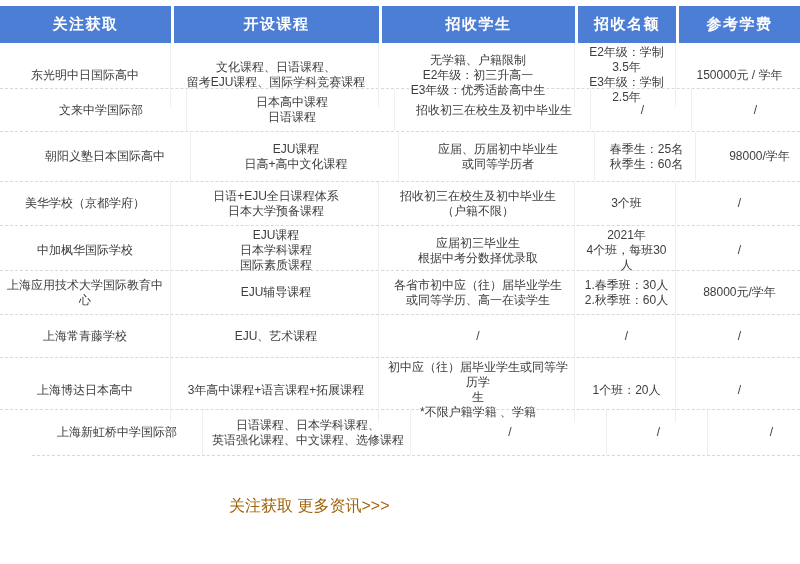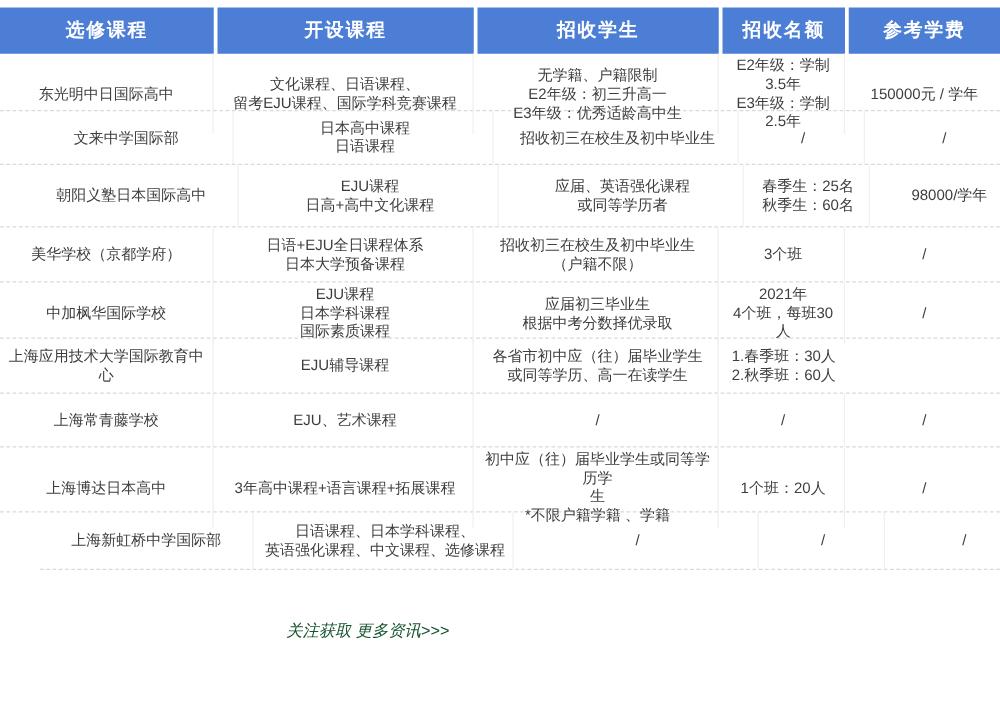--- a/index.html
+++ b/index.html
@@ -28,31 +28,31 @@
   .row:nth-of-type(3){height:49px;padding-left:20px;}
   .row:nth-of-type(4){height:43px;}
   .row:nth-of-type(5){height:44px;}
   .row:nth-of-type(6){height:43px;}
   .row:nth-of-type(7){height:42px;}
   .row:nth-of-type(8){height:51px;}
   .row:nth-of-type(9){height:45px;margin-left:32px;}
   .line{display:block;}
   .footer-cta{
     position:absolute;left:229px;top:496px;
-    font-size:13px;color:#14532d;cursor:pointer;font-style:italic;
+    font-size:16px;color:#a16207;cursor:pointer;
   }
 </style>
 </head>
 <body>
 
 <div class="page">
   <div class="table">
 
     <div class="grid thead">
-      <div class="th">选修课程</div>
+      <div class="th">关注获取</div>
       <div class="th">开设课程</div>
       <div class="th">招收学生</div>
       <div class="th">招收名额</div>
       <div class="th">参考学费</div>
     </div>
 
     <div class="tbody">
 
       <div class="grid row">
         <div class="cell">
@@ -97,21 +97,21 @@
 
       <div class="grid row">
         <div class="cell">
           <span class="line">朝阳义塾日本国际高中</span>
         </div>
         <div class="cell">
           <span class="line">EJU课程</span>
           <span class="line">日高+高中文化课程</span>
         </div>
         <div class="cell">
-          <span class="line">应届、英语强化课程</span>
+          <span class="line">应届、历届初中毕业生</span>
           <span class="line">或同等学历者</span>
         </div>
         <div class="cell">
           <span class="line">春季生：25名</span>
           <span class="line">秋季生：60名</span>
         </div>
         <div class="cell">
           <span class="line">98000/学年</span>
         </div>
       </div>
@@ -166,20 +166,23 @@
           <span class="line">EJU辅导课程</span>
         </div>
         <div class="cell">
           <span class="line">各省市初中应（往）届毕业学生</span>
           <span class="line">或同等学历、高一在读学生</span>
         </div>
         <div class="cell">
           <span class="line">1.春季班：30人</span>
           <span class="line">2.秋季班：60人</span>
         </div>
+        <div class="cell">
+          <span class="line">88000元/学年</span>
+        </div>
       </div>
 
       <div class="grid row">
         <div class="cell">
           <span class="line">上海常青藤学校</span>
         </div>
         <div class="cell">
           <span class="line">EJU、艺术课程</span>
         </div>
         <div class="cell">

